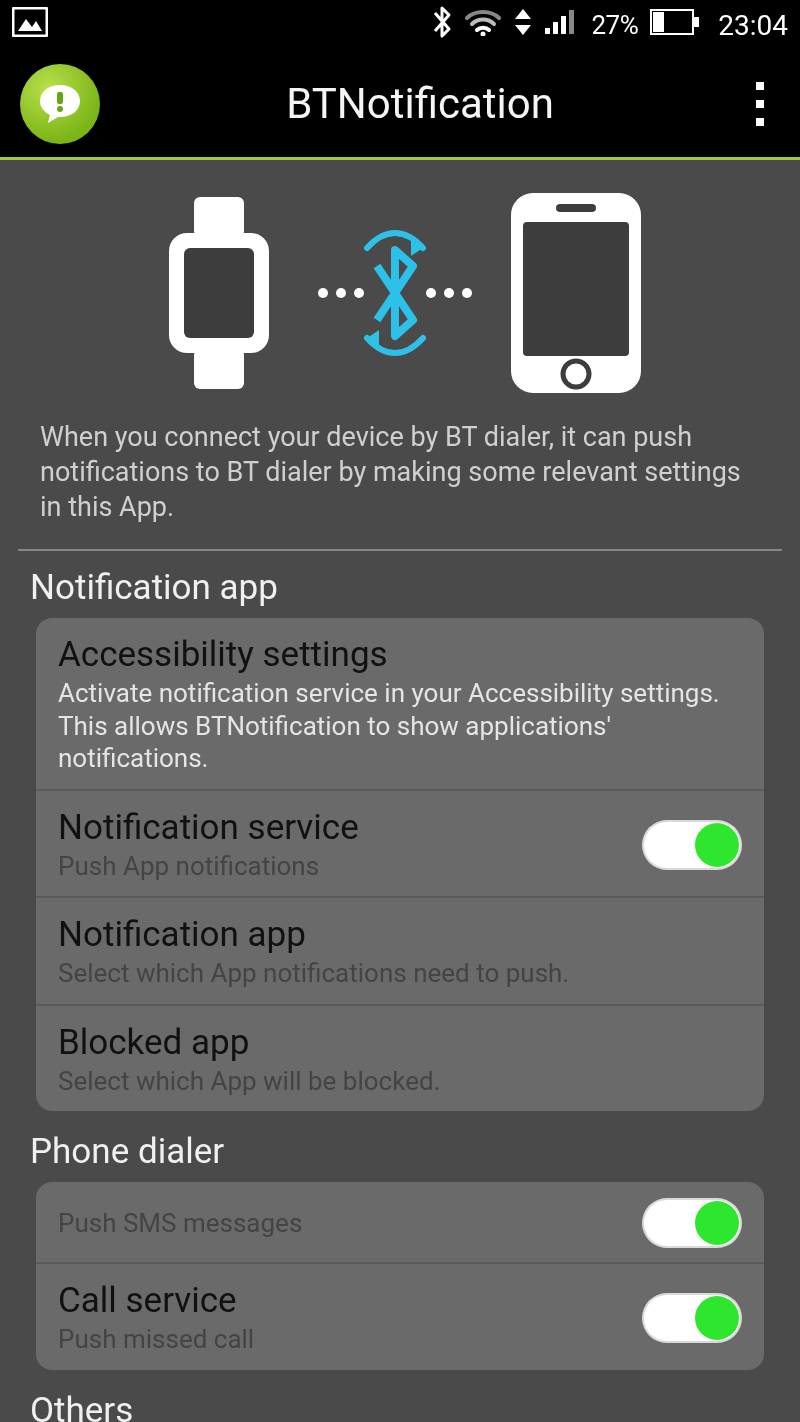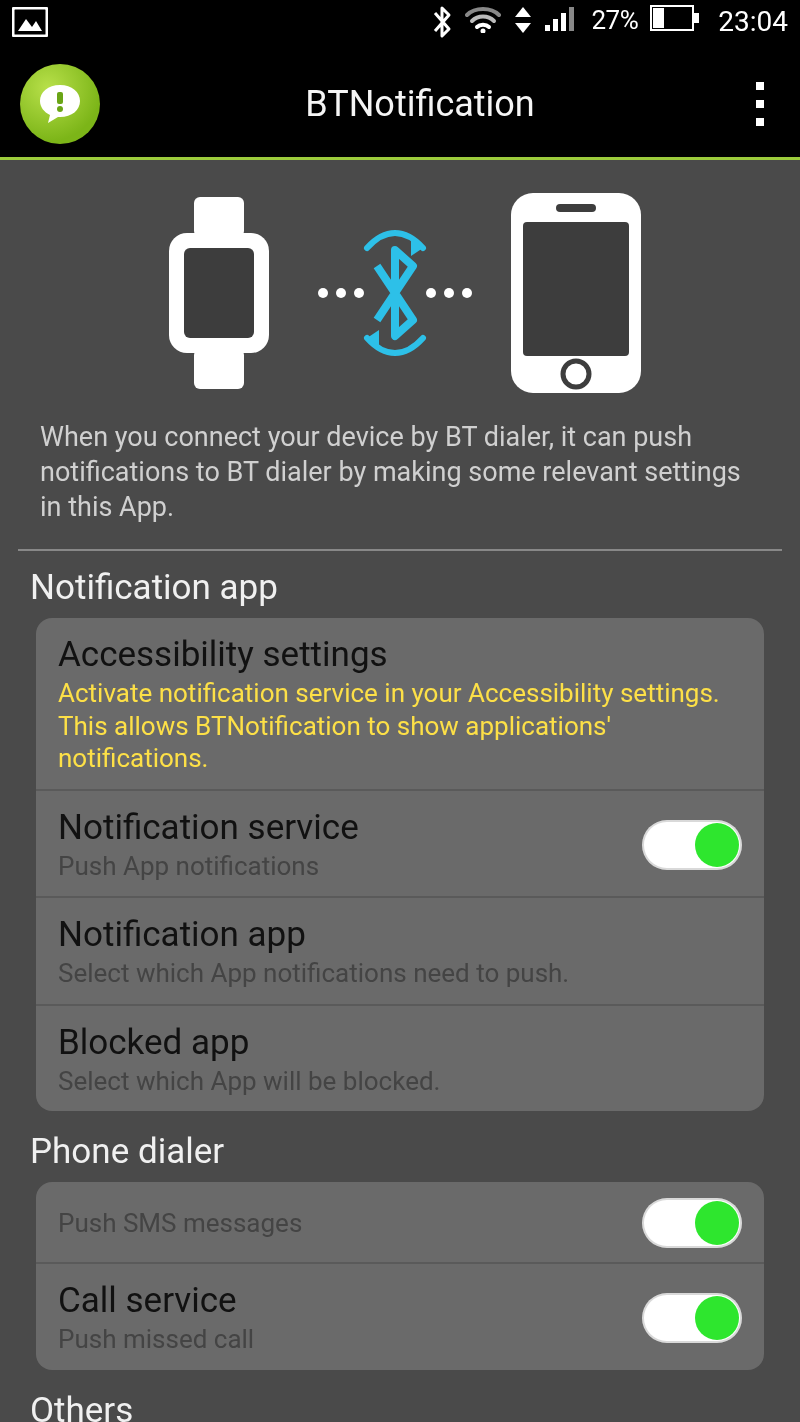--- a/index.html
+++ b/index.html
@@ -16,21 +16,21 @@
     height: 50px;
     background: #000;
     display: flex;
     align-items: center;
     justify-content: space-between;
     padding: 0 12px;
     color: #fff;
     font-size: 28px;
   }
   .status-left { display: flex; align-items: center; gap: 10px; }
-  .status-right { display: flex; gap: 12px; }
+  .status-right { display: flex; align-items: center; gap: 12px; }
   .battery-text { font-size: 26px; letter-spacing: -0.5px; }
   .clock { font-size: 28px; margin-left: 6px; }
   
   .app-header {
     height: 110px;
     background: #000;
     display: flex;
     align-items: center;
     padding: 0 20px;
     position: relative;
@@ -39,21 +39,21 @@
   .app-icon {
     width: 80px; height: 80px;
     border-radius: 50%;
     background: radial-gradient(circle at 35% 30%, #b8e04a, #7cb518 70%);
     display: flex; align-items: center; justify-content: center;
     position: relative;
   }
   .app-title {
     flex: 1;
     text-align: center;
-    font-size: 36px;
+    font-size: 42px;
     font-weight: 400;
     color: #f5f5f5;
   }
   .menu-dots {
     width: 40px;
     display: flex;
     flex-direction: column;
     align-items: center;
     gap: 10px;
   }
@@ -102,21 +102,21 @@
   .row:last-child { border-bottom: none; }
   .row-text { flex: 1; min-width: 0; }
   .row-title {
     font-size: 35px;
     color: #111;
     margin-bottom: 2px;
     font-weight: 400;
   }
   .row-sub {
     font-size: 26px;
-    color: #fde047;
+    color: #e5e5e5;
     line-height: 1.25;
   }
   .row-sub.light { color: #444; }
   
   .toggle {
     width: 100px;
     height: 50px;
     border-radius: 30px;
     background: #fff;
     position: relative;

